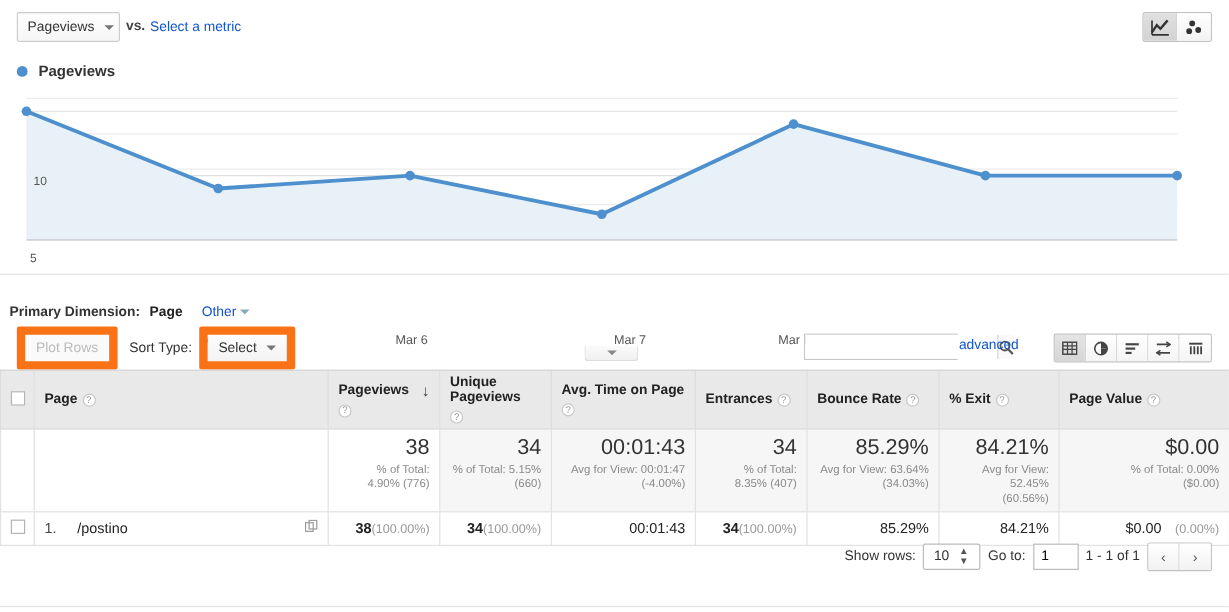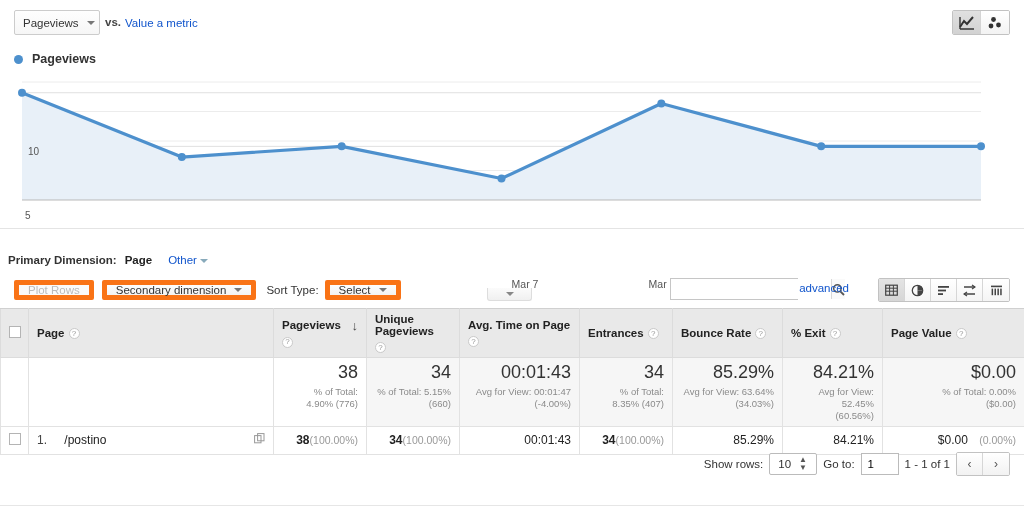--- a/index.html
+++ b/index.html
@@ -122,23 +122,23 @@
   .primary-dim .pd-value { font-weight: bold; color: #222; margin-left: 8px; }
   .primary-dim .pd-other { color: #1155cc; margin-left: 16px; cursor: pointer; }
   .primary-dim .pd-other .caret { display: inline-block; vertical-align: middle; margin-left: 3px; border-top-color: #8ab; }
 
   
   .controls {
     position: absolute; left: 0; top: 276px; width: 1024px; height: 28px;
     display: flex; align-items: center; padding-left: 14px;
   }
   .btn {
-    height: 20px; padding: 0 9px;
+    height: 36px; padding: 0 9px;
     display: flex; align-items: center;
-    border: 5px solid #f97316; border-radius: 2px;
+    border: 7px solid #f97316; border-radius: 2px;
     background: linear-gradient(#fdfdfd,#f3f3f3);
     font-size: 11.5px; color: #333; cursor: pointer;
     white-space: nowrap;
   }
   .btn.disabled { color: #bbb; background: #fafafa; cursor: default; }
   .btn .caret { margin-left: 8px; }
   .ctl-label { font-size: 11.5px; color: #333; margin: 0 6px 0 10px; }
 
   .search-box {
     position: absolute; right: 226px; top: 278px;
@@ -268,21 +268,21 @@
 <body>
 
 <div id="app">
 
   <div class="metric-bar">
     <div class="metric-select">
       <span class="lbl">Pageviews</span>
       <span class="caret"></span>
     </div>
     <div class="vs-label">vs.</div>
-    <div class="select-metric-link">Value a metric</div>
+    <div class="select-metric-link">Select a metric</div>
 
 
     <div class="seg-group types">
       <div class="seg-btn icon active">
         <svg width="16" height="14" viewBox="0 0 16 14" aria-hidden="true">
           <polyline points="1,11 5,5 8,8 14,1" fill="none" stroke="#333" stroke-width="2"></polyline>
           <polyline points="1,13 15,13" fill="none" stroke="#333" stroke-width="1.4"></polyline>
           <polyline points="1,13 1,1" fill="none" stroke="#333" stroke-width="1.4"></polyline>
         </svg>
       </div>
@@ -341,24 +341,20 @@
   <div class="primary-dim">
     <span class="pd-label">Primary Dimension:</span>
     <span class="pd-value">Page</span>
     <span class="pd-other">
       <span>Other</span><span class="caret"></span>
     </span>
   </div>
 
   <div class="controls">
     <div class="btn disabled">Plot Rows</div>
-    <div class="btn" style="margin-left:8px">
-      <span>Secondary dimension</span>
-      <span class="caret"></span>
-    </div>
     <span class="ctl-label">Sort Type:</span>
     <div class="btn">
       <span>Select</span>
       <span class="caret"></span>
     </div>
   </div>
 
   <div class="search-box">
     <input class="search-input" type="text" placeholder="" style="">
     <div class="search-btn">

